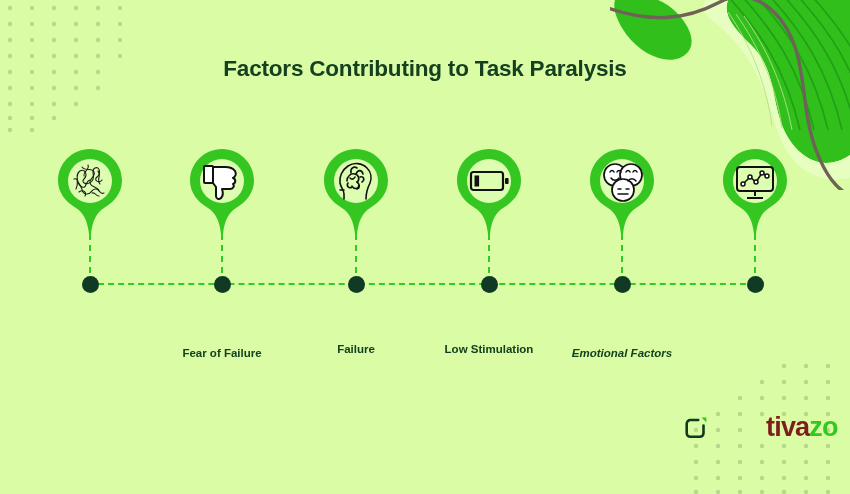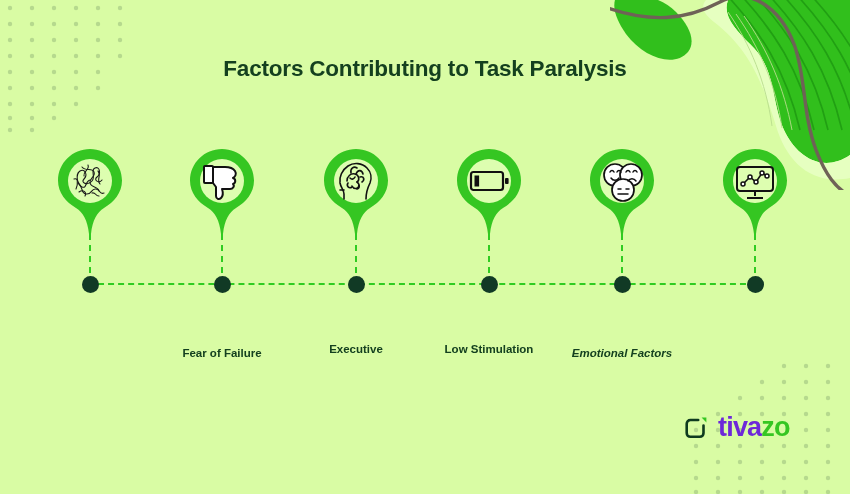--- a/index.html
+++ b/index.html
@@ -138,21 +138,21 @@
     width: 26px;
     height: 26px;
   }
   #logo-text {
     font-size: 27px;
     font-weight: bold;
     letter-spacing: -0.8px;
     line-height: 1;
     white-space: nowrap;
   }
-  .logo-a { color: #6d28d9; }
+  .logo-a { color: #7f1d1d; margin-left: 48px; }
   .logo-b { color: #35c622; }
 </style>
 </head>
 <body>
 
 <div id="stage">
 
   <svg id="blob-topright" class="decor" viewBox="0 0 240 190" xmlns="http://www.w3.org/2000/svg">
     <defs>
       <clipPath id="blobclip">
@@ -353,21 +353,21 @@
       <path d="M14 24 C12 27 15 30 18 28"></path>
       <path d="M18 27 C20 31 25 30 25 26"></path>
       <path d="M23 23 C26 25 26 29 23 30"></path>
       <path d="M16 19 C18 21 20 20 21 18"></path>
     </g>
           </svg>
         </div>
         <div class="stem" style="top: 234px; height: 50px;"></div>
         <div class="node-dot" style="top: 275.5px;"></div>
         <div class="pin-label" style="top: 342px;">
-          <div>Executive</div>
+          <div>Failure</div>
         </div>
       </div>
       <div class="pin-item" style="left: 489px;">
         <div class="pin-wrap" style="top: 148px;">
           <svg class="pin-shape" viewBox="0 0 68 88">
             <path d="M34 1 C16.5 1 2 15 2 32.5 C2 45 10 54 20 60 C27 64.5 31.5 72 33 86 C33.3 87.6 34.7 87.6 35 86 C36.5 72 41 64.5 48 60 C58 54 66 45 66 32.5 C66 15 51.5 1 34 1 Z" fill="#35c622"></path>
             <circle cx="34" cy="33" r="22" fill="#ddfeb0"></circle>
           </svg>
           <svg class="pin-icon" viewBox="0 0 44 44" style="left: 12px; top: 11px;">
     <g stroke="#111111" stroke-width="2.2" fill="none">

